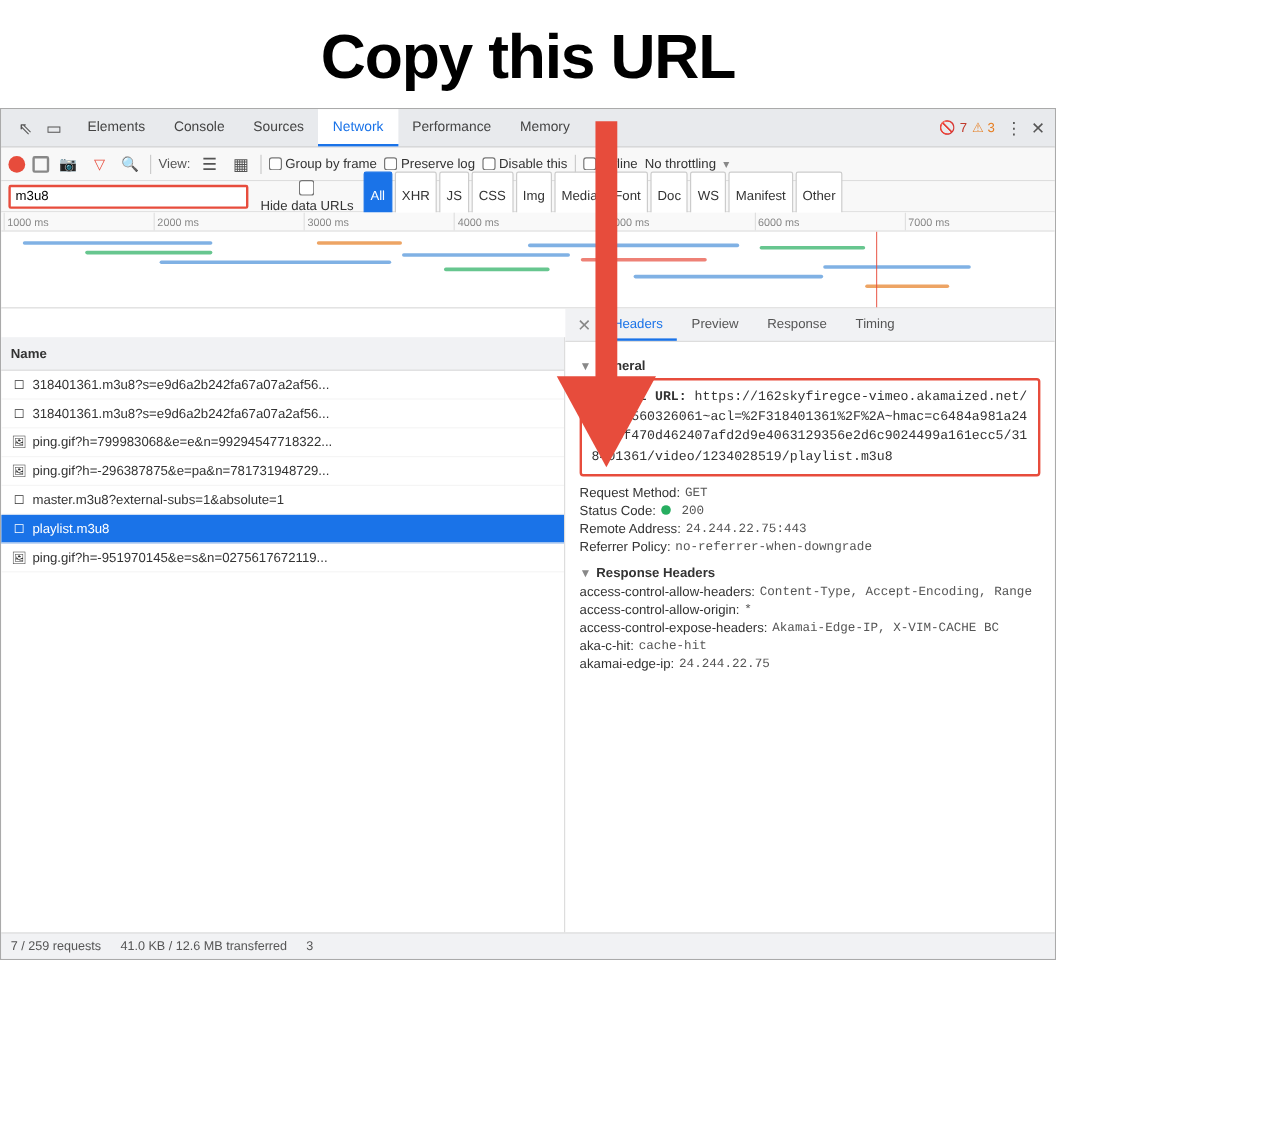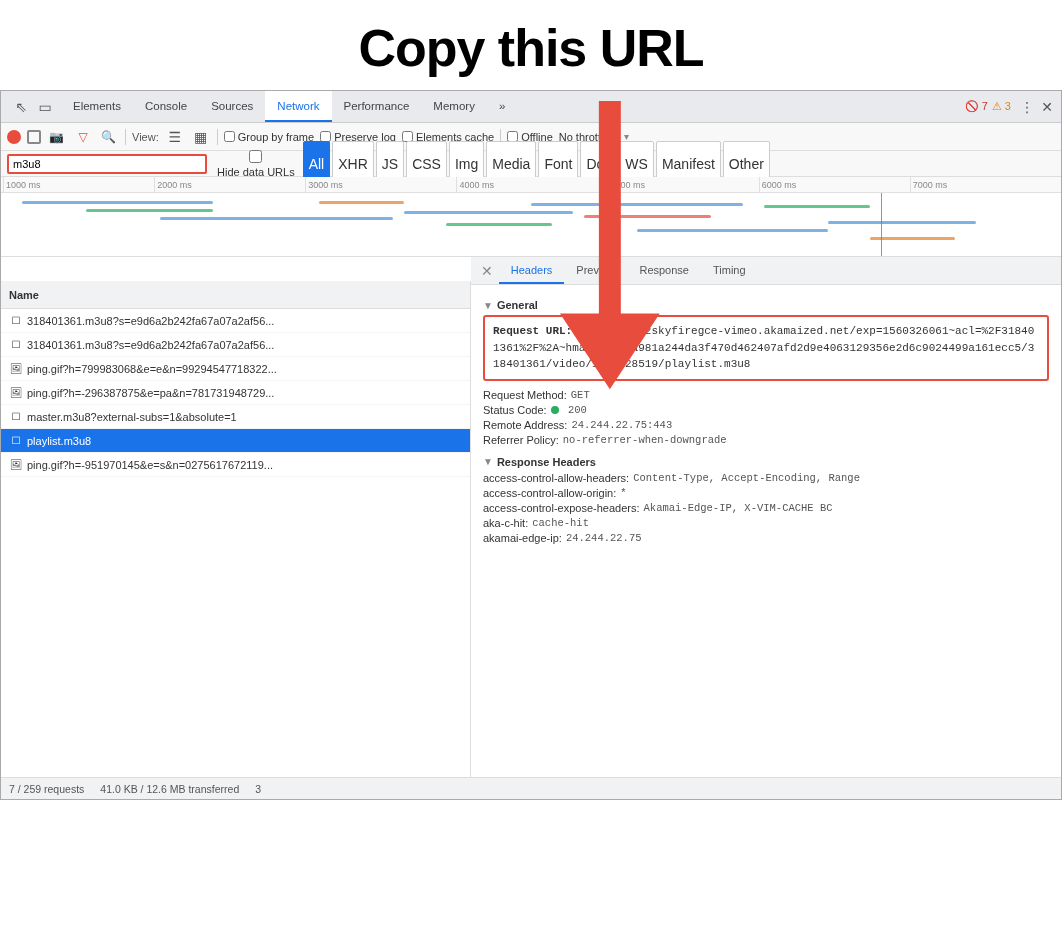--- a/index.html
+++ b/index.html
@@ -146,21 +146,21 @@
       outline: none;
     }
     .filter-type-btns {
       display: flex;
       align-items: center;
       gap: 2px;
       margin-left: 4px;
     }
     .ftype-btn {
       padding: 14px 5px;
-      font-size: 14px;
+      font-size: 11px;
       border: 1px solid #ccc;
       border-radius: 2px;
       cursor: pointer;
       background: #fff;
       color: #333;
     }
     .ftype-btn.active {
       background: #1a73e8;
       color: #fff;
       border-color: #1a73e8;
@@ -388,21 +388,21 @@
       left: 0;
       width: 100%;
       height: 100%;
       pointer-events: none;
       z-index: 50;
     }
 
     
     .outer {
       position: relative;
-      width: 1062px;
+      width: 880px;
     }
   </style>
 </head>
 <body>
 
 <div class="outer">
 
   <div class="page-title-area">
     <h1 class="page-title">Copy this URL</h1>
   </div>
@@ -458,21 +458,21 @@
       <label class="cb-label">
         <input type="checkbox" style="">
         <span>Group by frame</span>
       </label>
       <label class="cb-label">
         <input type="checkbox" style="">
         <span>Preserve log</span>
       </label>
       <label class="cb-label">
         <input type="checkbox" style="">
-        <span>Elements cache</span>
+        <span>Disable this</span>
       </label>
       <span class="toolbar2-sep"></span>
       <label class="cb-label">
         <input type="checkbox" style="">
         <span>Offline</span>
       </label>
       <span style="font-size:11px;color:#333;">No throttling</span>
       <span style="font-size:10px;color:#888;">▾</span>
     </div>
 

